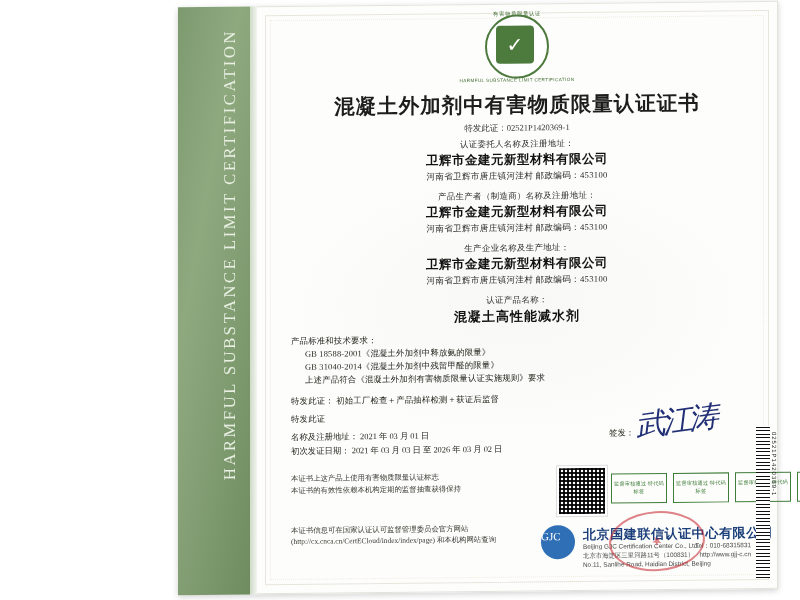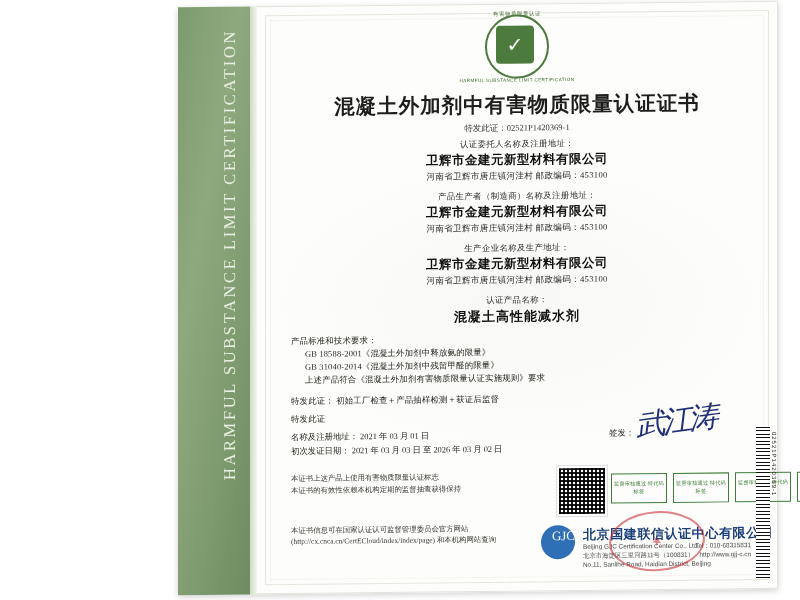--- a/index.html
+++ b/index.html
@@ -296,23 +296,23 @@
   
   .footer-logo {
     position: absolute;
     left: 284px;
     top: 521px;
     width: 34px;
     height: 34px;
     border-radius: 50%;
     background: #2f6fb5;
     color: #fff;
-    font-size: 13px;
+    font-size: 11px;
     line-height: 10px;
-    text-align: right;
+    text-align: left;
     padding-top: 6px;
     box-sizing: border-box;
     font-family: "Liberation Serif", serif;
   }
   .footer-cn {
     position: absolute;
     left: 326px;
     top: 522px;
     font-family: "Liberation Serif", serif;
     font-size: 13px;

